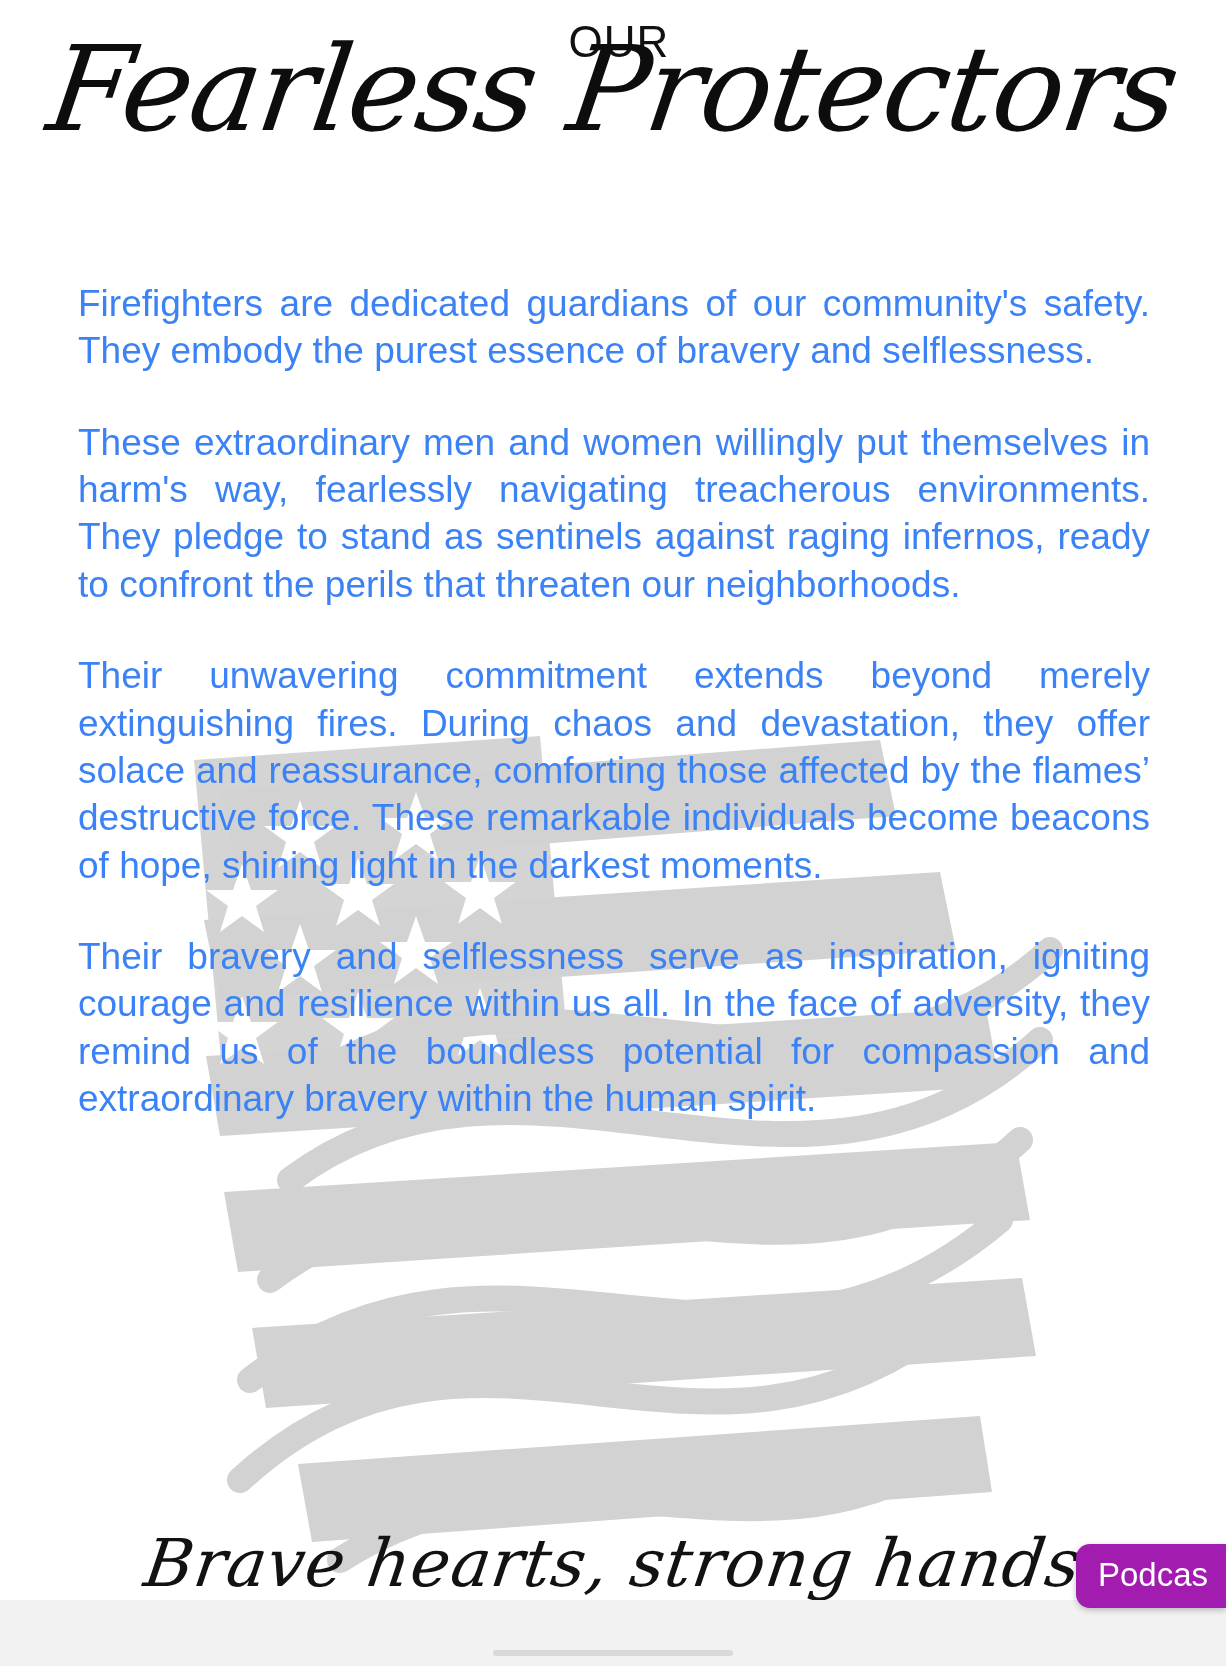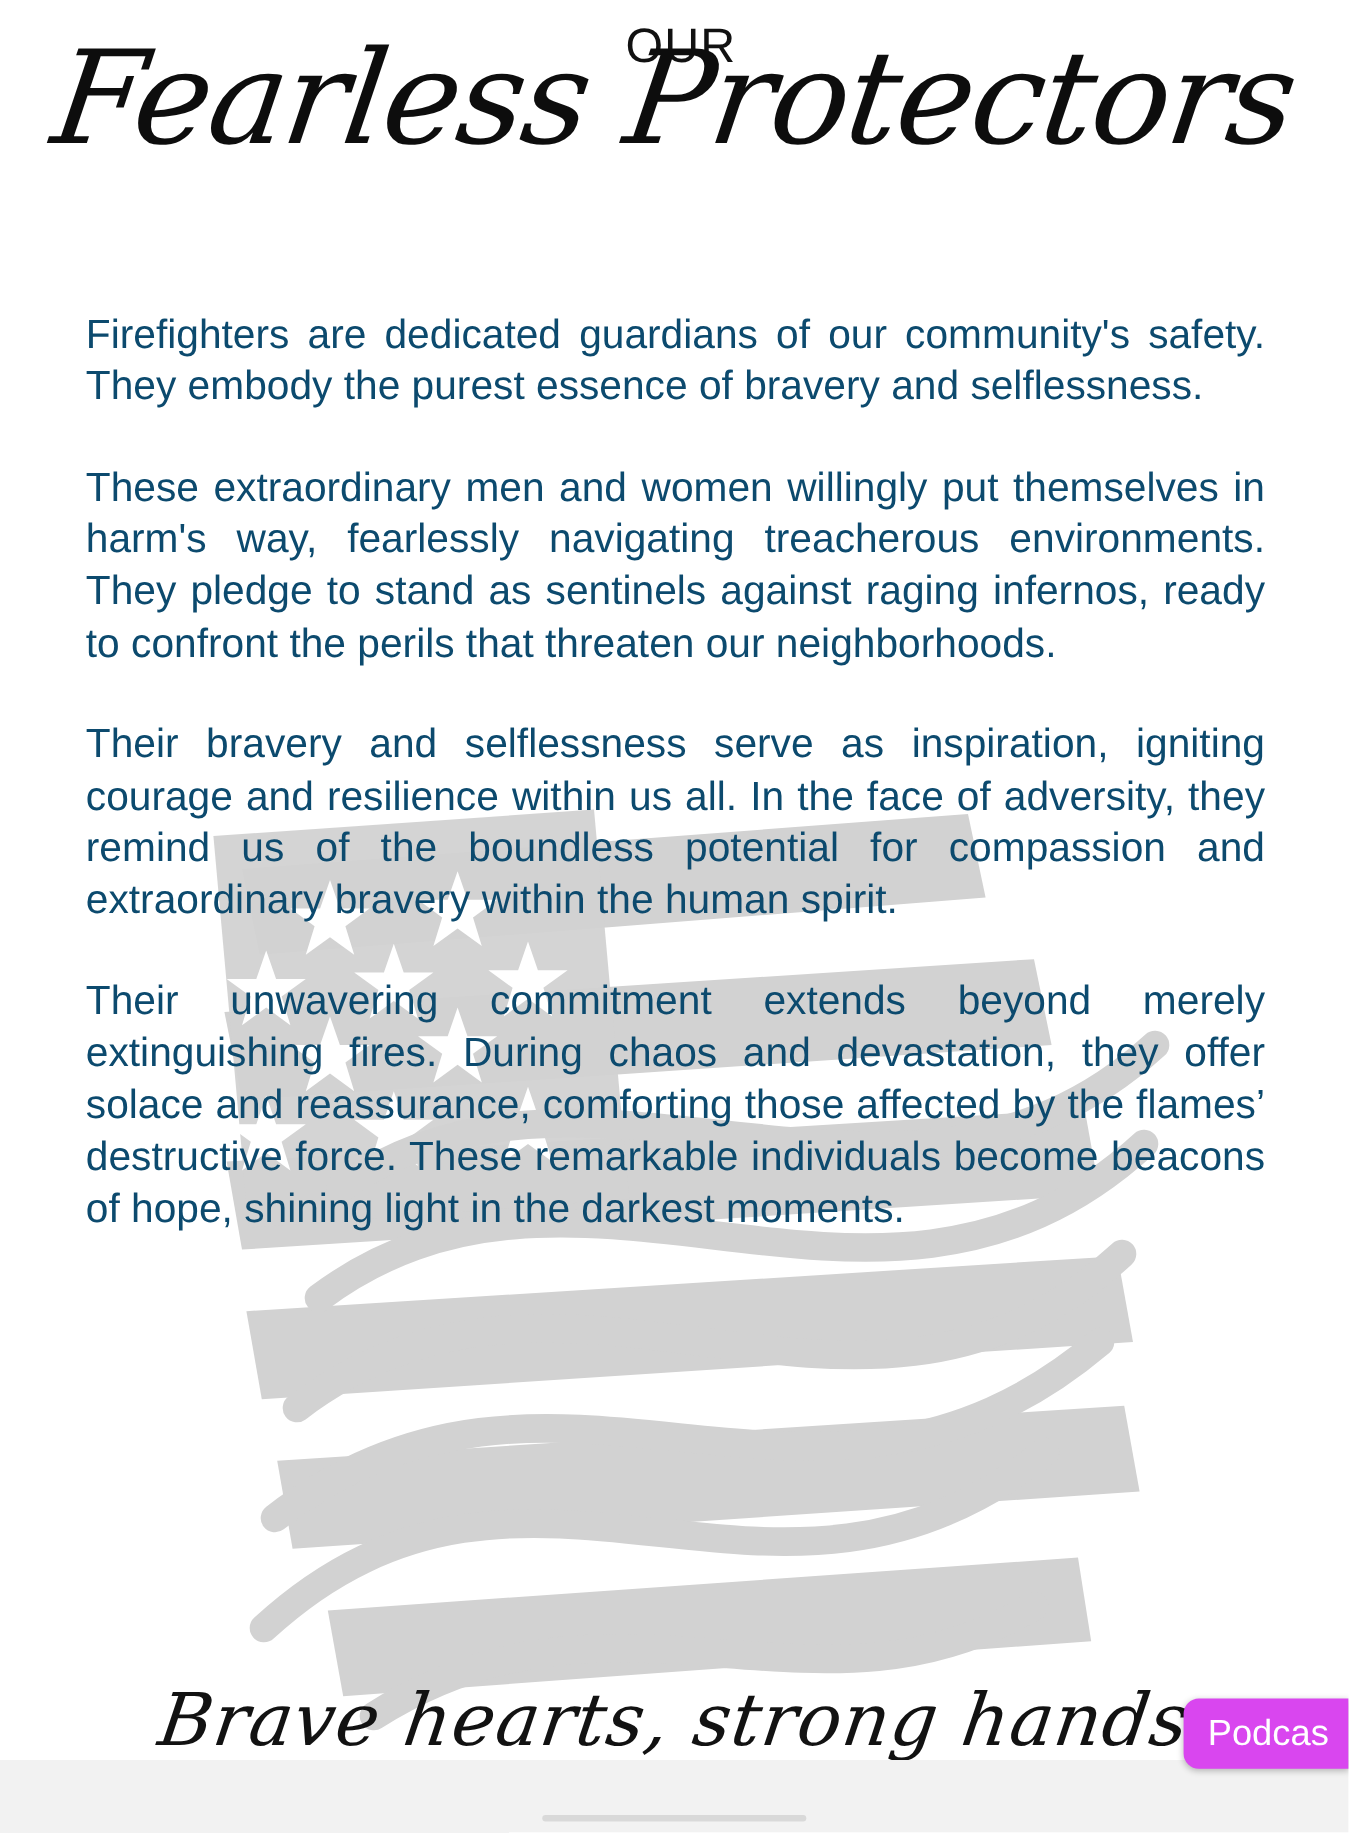--- a/index.html
+++ b/index.html
@@ -67,21 +67,21 @@
     position: relative;
     z-index: 2;
     margin: 30px 76px 0 78px;
   }
   .content p {
     font-family: "Liberation Sans", sans-serif;
     font-size: 37px;
     line-height: 1.28;
     text-align: justify;
     text-justify: inter-word;
-    color: #0c4a6e;
+    color: #3b82f6;
     margin: 0 0 44px 0;
   }
   .content p:last-child { margin-bottom: 0; }
 
   
   .footer-script {
     position: absolute;
     z-index: 2;
     left: 0;
     right: 0;
@@ -114,21 +114,21 @@
     width: 240px;
     height: 6px;
     border-radius: 3px;
     background: #d9d9d9;
   }
   .podcast-chip {
     position: absolute;
     z-index: 6;
     right: 0px;
     bottom: 58px;
-    background: #d946ef;
+    background: #a21caf;
     color: #ffffff;
     font-family: "Liberation Sans", sans-serif;
     font-size: 33px;
     padding: 12px 18px 14px 22px;
     border-radius: 14px 0 0 14px;
     white-space: nowrap;
     box-shadow: 0 2px 6px rgba(0,0,0,.25);
   }
 </style>
 </head>
@@ -173,22 +173,22 @@
 </div>
 
 <div class="header">
   <div class="kicker">OUR</div>
   <div class="script-title">Fearless Protectors</div>
 </div>
 
 <div class="content">
   <p>Firefighters are dedicated guardians of our community's safety. They embody the purest essence of bravery and selflessness.</p>
   <p>These extraordinary men and women willingly put themselves in harm's way, fearlessly navigating treacherous environments. They pledge to stand as sentinels against raging infernos, ready to confront the perils that threaten our neighborhoods.</p>
+  <p>Their unwavering commitment extends beyond merely extinguishing fires. During chaos and devastation, they offer solace and reassurance, comforting those affected by the flames’ destructive force. These remarkable individuals become beacons of hope, shining light in the darkest moments.</p>
   <p>Their bravery and selflessness serve as inspiration, igniting courage and resilience within us all. In the face of adversity, they remind us of the boundless potential for compassion and extraordinary bravery within the human spirit.</p>
-  <p>Their unwavering commitment extends beyond merely extinguishing fires. During chaos and devastation, they offer solace and reassurance, comforting those affected by the flames’ destructive force. These remarkable individuals become beacons of hope, shining light in the darkest moments.</p>
 </div>
 
 <div class="footer-script">Brave hearts, strong hands</div>
 
 <div class="podcast-chip">Podcas</div>
 
 <div class="bottom-bar">
   <div class="grabber"></div>
 </div>
 

